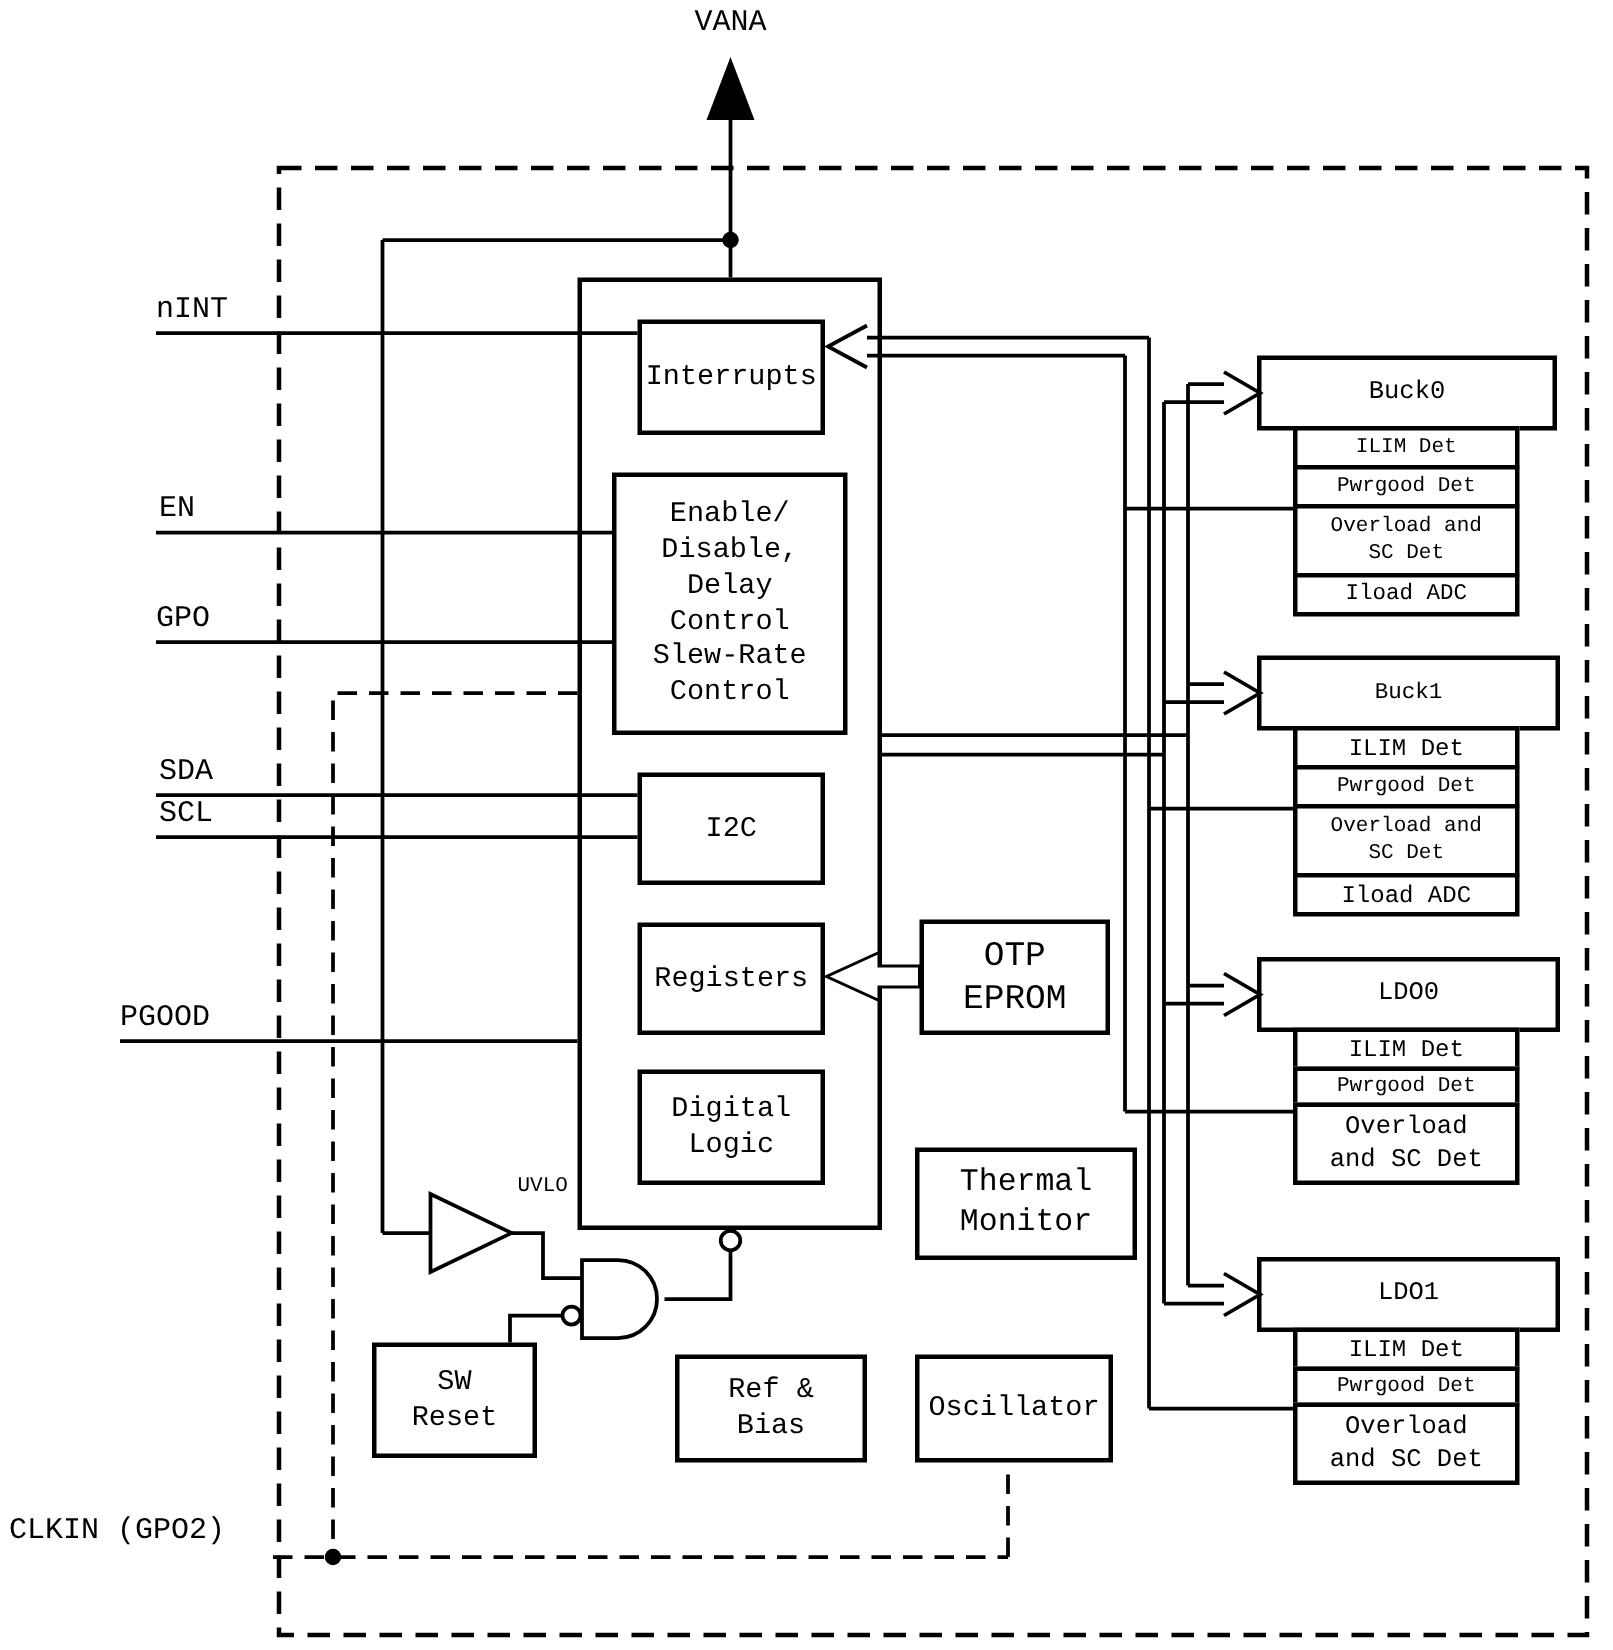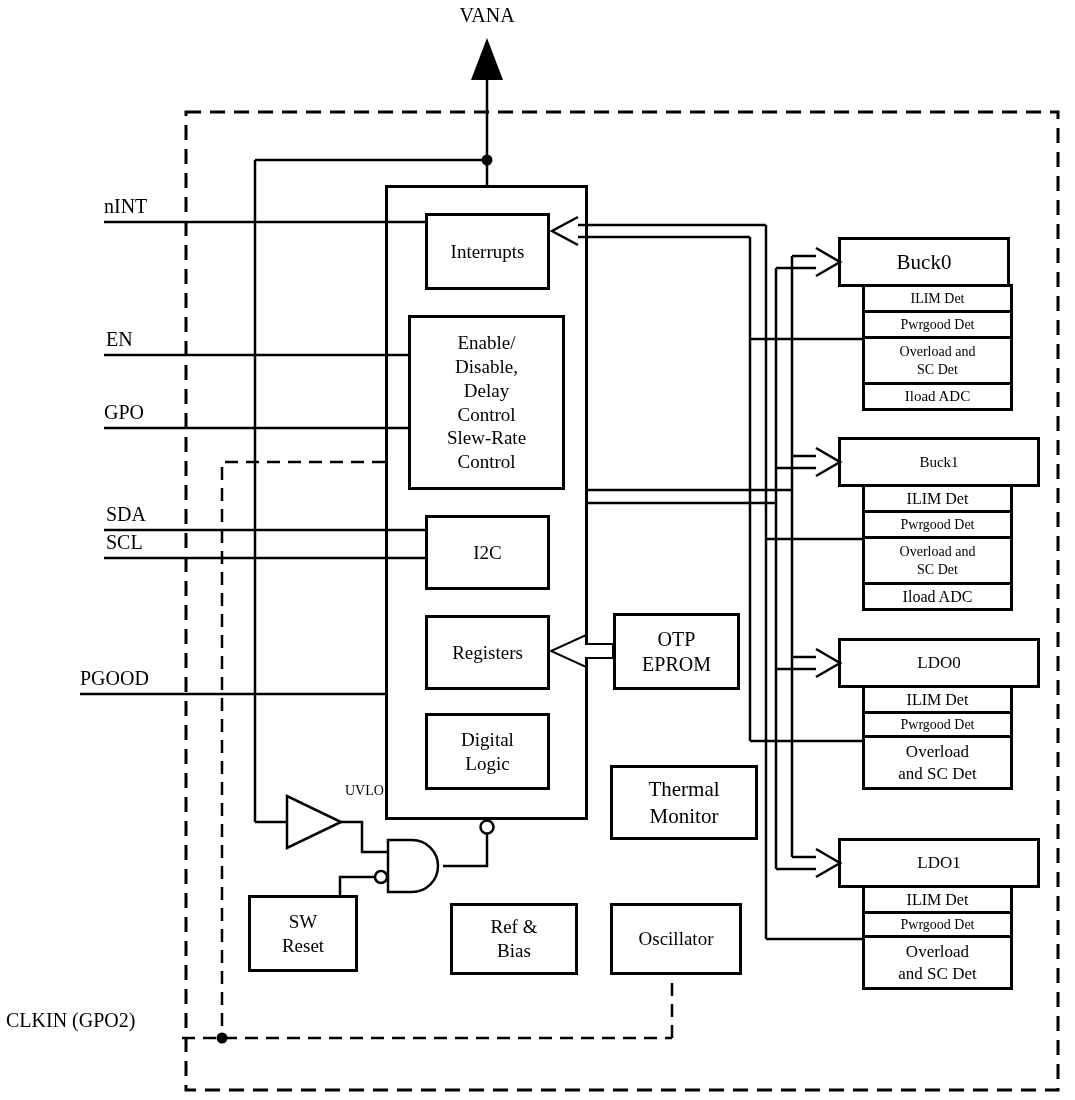--- a/index.html
+++ b/index.html
@@ -1,19 +1,19 @@
 <!DOCTYPE html>
 <html><head>
 <meta charset="utf-8">
 <style>
   * { margin:0; padding:0; box-sizing:border-box; }
   html,body { background:#ffffff; }
   .canvas {
     position:relative; width:1075px; height:1100px; background:#ffffff;
-    font-family:Liberation Serif, serif; color:#000; overflow:hidden;
+    font-family:Liberation Mono, monospace; color:#000; overflow:hidden;
   }
   .box {
     position:absolute; border:3px solid #000; background:#fff;
     display:flex; align-items:center; justify-content:center;
     text-align:center; white-space:pre-line; line-height:1.25;
     z-index:1;
   }
   .label { position:absolute; white-space:nowrap; z-index:2; }
   .pin { font-size:20px; }
   svg.wires { position:absolute; left:0; top:0; z-index:3; pointer-events:none; }
@@ -39,31 +39,31 @@
 Disable,
 Delay
 Control
 Slew-Rate
 Control</div>
   <div class="box" style="left:425px; top:515px; width:125px; height:75px; font-size:19px;text-align:center;">I2C</div>
   <div class="box" style="left:425px; top:713px; width:125px; height:77px; font-size:19px;">Digital
 Logic</div>
   <div class="box" style="left:425px; top:615px; width:125px; height:75px; font-size:19px;">Registers</div>
 
-  <div class="box" style="left:613px; top:613px; width:127px; height:77px; font-size:20px;">OTP
+  <div class="box" style="left:613px; top:613px; width:127px; height:77px; font-size:23px;">OTP
 EPROM</div>
   <div class="box" style="left:610px; top:765px; width:148px; height:75px; font-size:21px;">Thermal
 Monitor</div>
   <div class="box" style="left:450px; top:903px; width:128px; height:72px; font-size:19px;">Ref &amp;
 Bias</div>
   <div class="box" style="left:610px; top:903px; width:132px; height:72px; font-size:19px;">Oscillator</div>
   <div class="box" style="left:248px; top:895px; width:110px; height:77px; font-size:19px;">SW
 Reset</div>
 
-  <div class="box" style="left:838px; top:237px; width:172px; height:50px; font-size:21px;">Buck0</div>
+  <div class="box" style="left:838px; top:237px; width:200px; height:50px; font-size:17px;">Buck0</div>
   <div class="box" style="left:862px; top:284px; width:151px; height:29px; font-size:14px;">ILIM Det</div>
   <div class="box" style="left:862px; top:310px; width:151px; height:29px; font-size:14px;">Pwrgood Det</div>
   <div class="box" style="left:862px; top:336px; width:151px; height:49px; font-size:14px;">Overload and
 SC Det</div>
   <div class="box" style="left:862px; top:382px; width:151px; height:29px; font-size:15px;">Iload ADC</div>
 
   <div class="box" style="left:838px; top:437px; width:202px; height:50px; font-size:15px;">Buck1</div>
   <div class="box" style="left:862px; top:484px; width:151px; height:29px; font-size:16px;">ILIM Det</div>
   <div class="box" style="left:862px; top:510px; width:151px; height:29px; font-size:14px;">Pwrgood Det</div>
   <div class="box" style="left:862px; top:536px; width:151px; height:49px; font-size:14px;">Overload and

